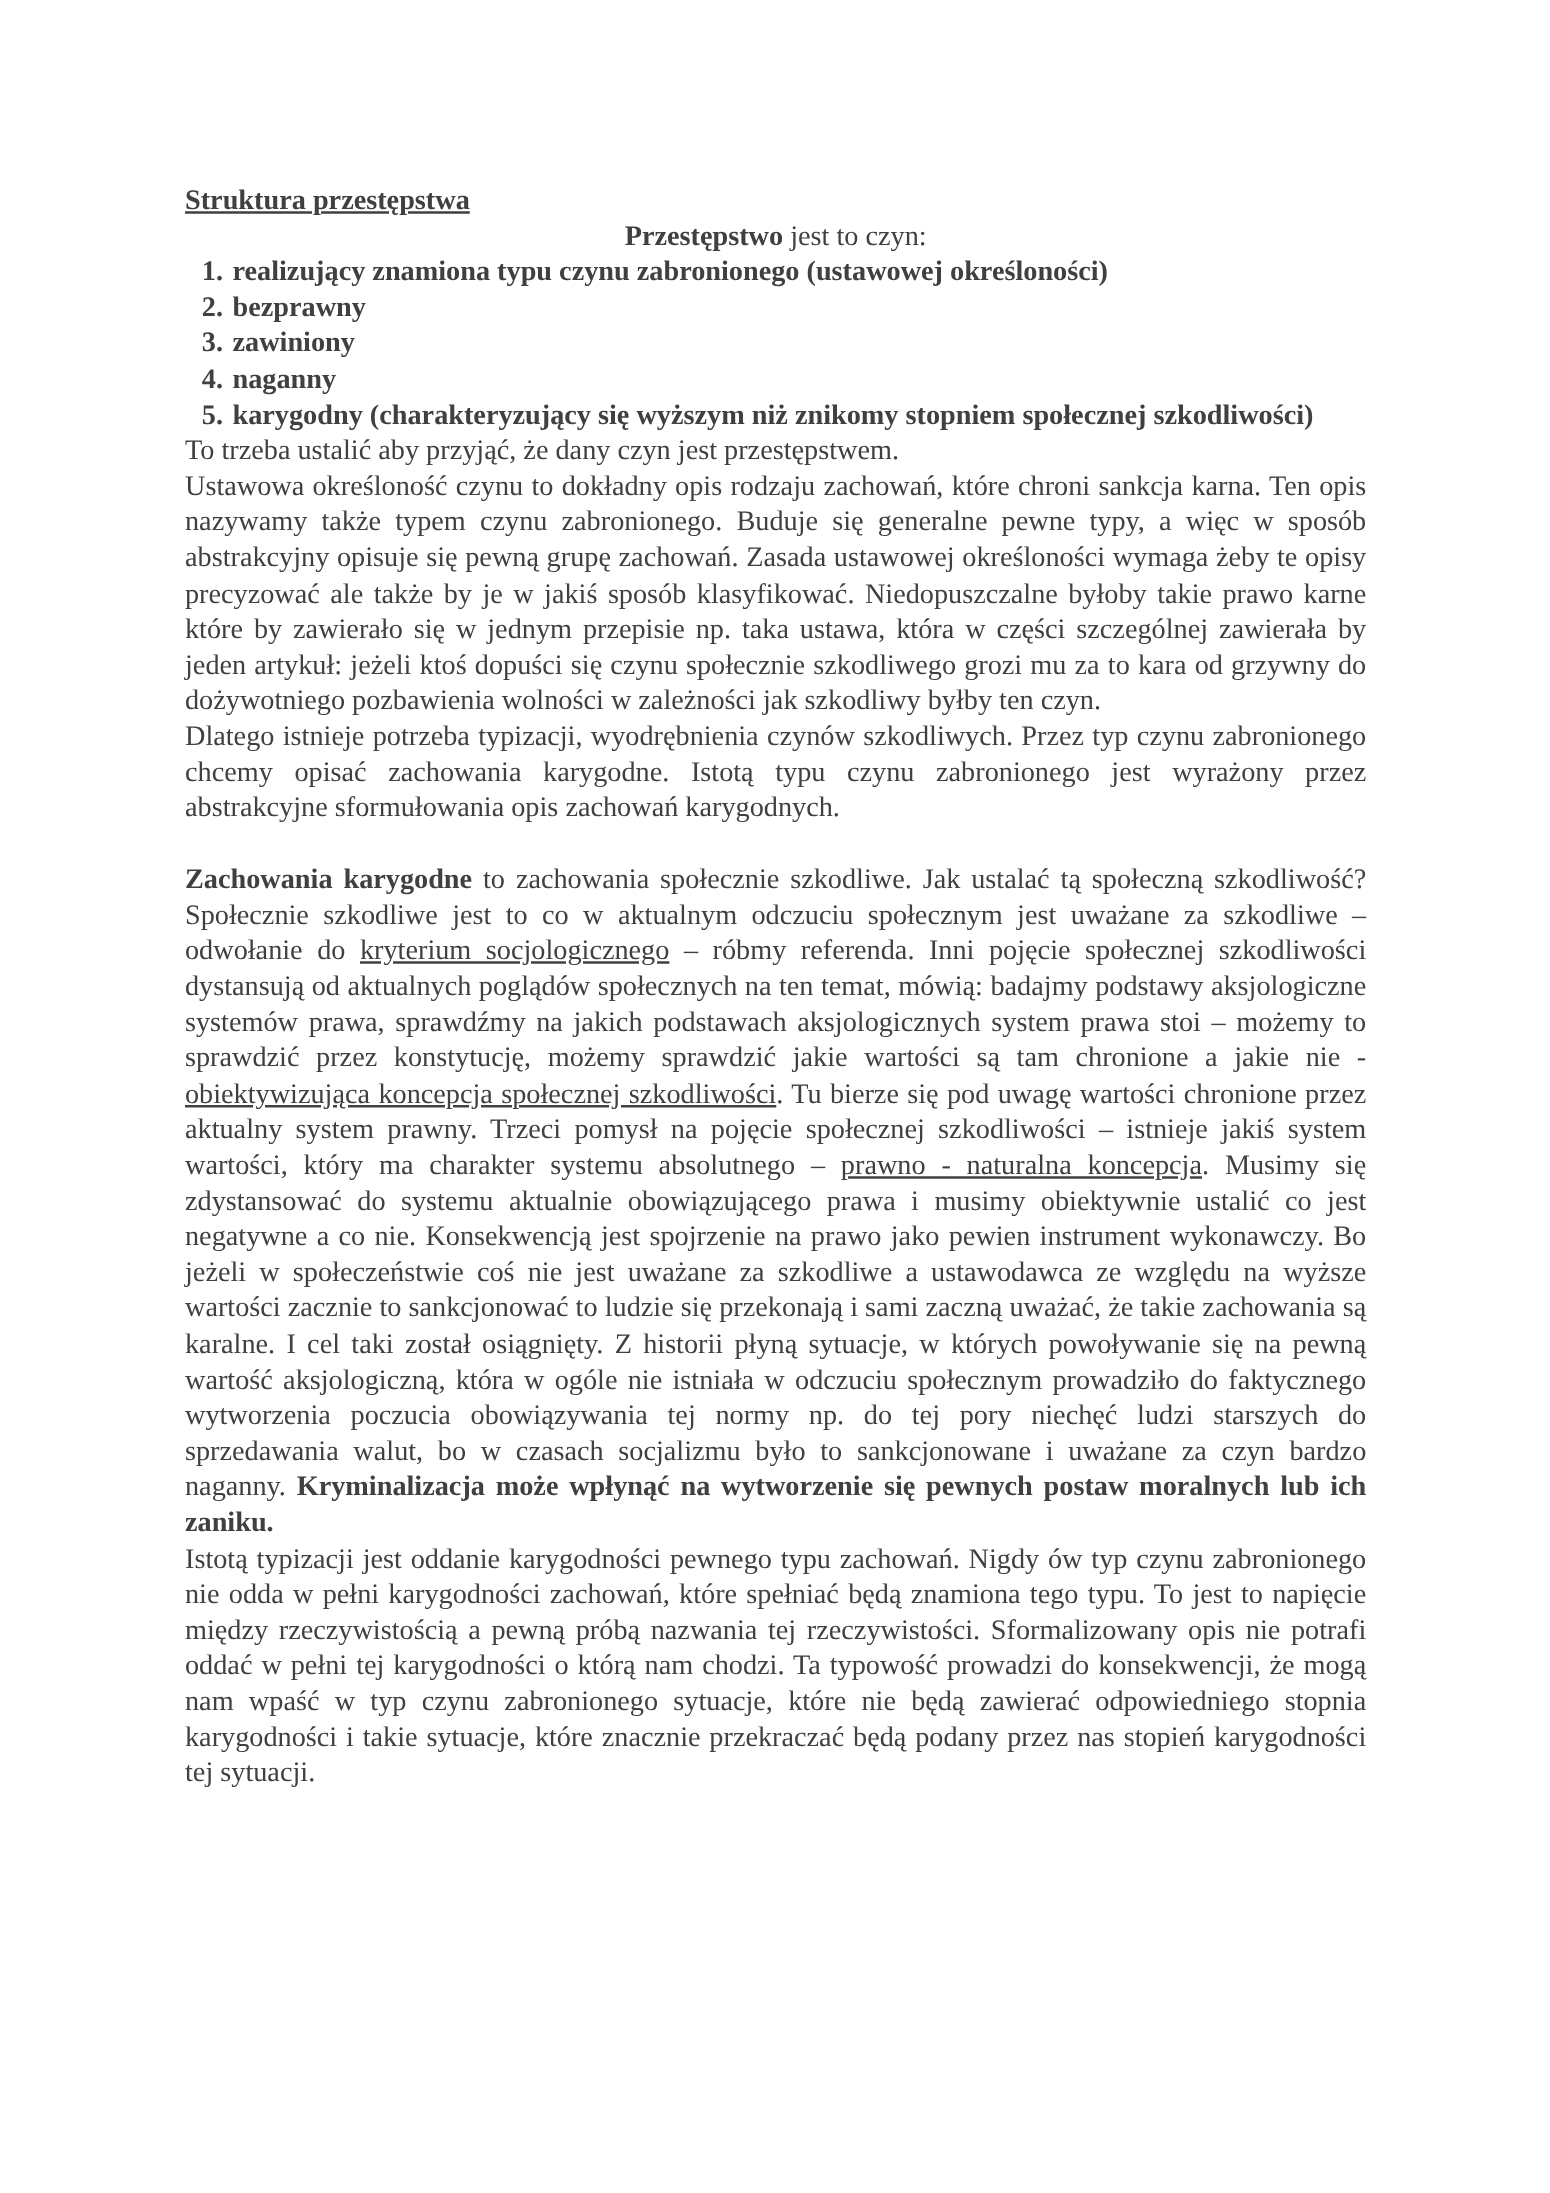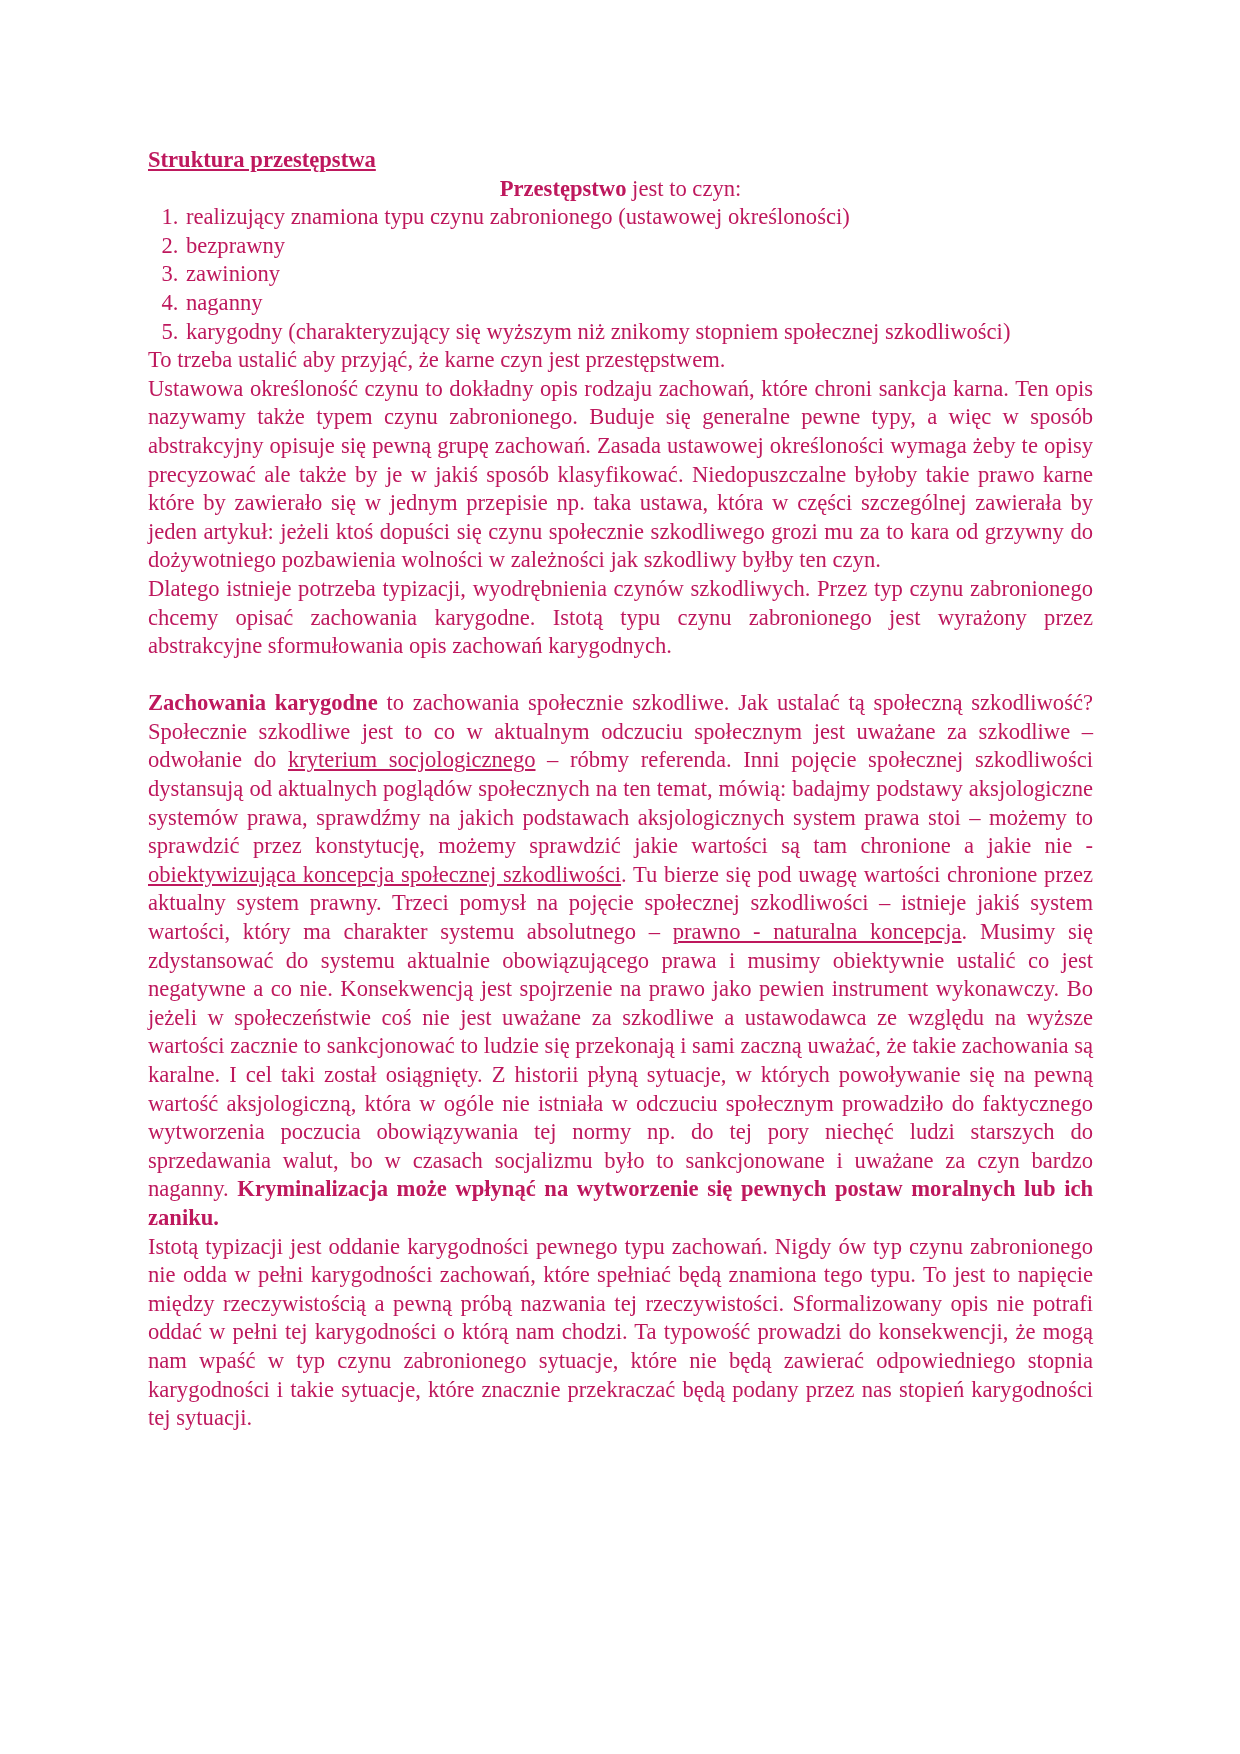--- a/index.html
+++ b/index.html
@@ -1,41 +1,41 @@
 <!DOCTYPE html>
 <html><head>
 <meta charset="utf-8">
 <style>
   html, body { margin: 0; padding: 0; background: #ffffff; }
   body { width: 1240px; height: 1754px; position: relative; overflow: hidden; }
   .page {
     position: absolute; left: 148px; top: 146px; width: 945px;
     font-family: "Liberation Serif", "DejaVu Serif", serif;
-    font-size: 22.6px; line-height: 28.6px; color: #be185d;
+    font-size: 22.6px; line-height: 28.6px; color: #404040;
   }
   .title { font-weight: bold; text-decoration: underline; }
   .b { font-weight: bold; }
   .u { text-decoration: underline; }
   p { margin: 0; text-align: justify; }
   ol { margin: 0; padding-left: 36px; }
-  ol li { padding-left: 2px; text-align: justify; }
+  ol li { padding-left: 2px; text-align: justify; font-weight: bold; }
   .gap { height: 28.6px; }
 </style>
 </head>
 <body>
 
 <div class="page">
   <div class="title">Struktura przestępstwa</div>
   <p style="text-align:center"><span class="b">Przestępstwo</span><span> jest to czyn:</span></p>
   <ol>
     <li>realizujący znamiona typu czynu zabronionego (ustawowej określoności)</li>
     <li>bezprawny</li>
     <li>zawiniony</li>
     <li>naganny</li>
     <li>karygodny (charakteryzujący się wyższym niż znikomy stopniem społecznej szkodliwości)</li>
   </ol>
-  <p>To trzeba ustalić aby przyjąć, że karne czyn jest przestępstwem.</p>
+  <p>To trzeba ustalić aby przyjąć, że dany czyn jest przestępstwem.</p>
   <p>Ustawowa określoność czynu to dokładny opis rodzaju zachowań,  które chroni sankcja karna. Ten opis nazywamy także typem czynu zabronionego. Buduje się generalne pewne typy, a więc w sposób abstrakcyjny opisuje się pewną grupę zachowań. Zasada ustawowej określoności wymaga żeby te opisy precyzować ale także by je w jakiś sposób klasyfikować. Niedopuszczalne byłoby takie prawo karne które by zawierało się w jednym przepisie np. taka ustawa, która w części szczególnej zawierała by jeden artykuł: jeżeli ktoś dopuści się czynu społecznie szkodliwego grozi mu za to kara od grzywny do dożywotniego pozbawienia wolności w zależności jak szkodliwy byłby ten czyn.</p>
   <p>Dlatego istnieje potrzeba typizacji, wyodrębnienia czynów szkodliwych. Przez typ czynu zabronionego chcemy opisać zachowania karygodne. Istotą typu czynu zabronionego jest wyrażony przez abstrakcyjne sformułowania opis zachowań karygodnych.</p>
   <div class="gap"></div>
   <p><span class="b">Zachowania karygodne</span><span> to zachowania społecznie szkodliwe. Jak ustalać tą społeczną szkodliwość? Społecznie szkodliwe jest to co w aktualnym odczuciu społecznym jest uważane za szkodliwe – odwołanie do </span><span class="u">kryterium socjologicznego</span><span> – róbmy referenda. Inni pojęcie społecznej szkodliwości dystansują od  aktualnych poglądów społecznych na ten temat, mówią: badajmy podstawy aksjologiczne systemów prawa, sprawdźmy na jakich podstawach aksjologicznych system prawa stoi – możemy to sprawdzić przez konstytucję, możemy sprawdzić jakie wartości są tam chronione a jakie nie - </span><span class="u">obiektywizująca koncepcja społecznej szkodliwości</span><span>. Tu bierze się pod uwagę wartości chronione przez aktualny system prawny. Trzeci pomysł na pojęcie społecznej szkodliwości – istnieje jakiś system wartości, który ma charakter systemu absolutnego – </span><span class="u">prawno - naturalna koncepcja</span><span>. Musimy się zdystansować do systemu aktualnie obowiązującego prawa i musimy obiektywnie ustalić co jest negatywne a co nie. Konsekwencją jest spojrzenie na prawo jako pewien instrument wykonawczy. Bo jeżeli w społeczeństwie coś nie jest uważane za szkodliwe a ustawodawca ze względu na wyższe wartości zacznie to sankcjonować to ludzie się przekonają i sami zaczną uważać, że takie zachowania są karalne. I cel taki został osiągnięty. Z historii płyną sytuacje, w których  powoływanie się na pewną wartość aksjologiczną,  która w ogóle nie istniała w odczuciu społecznym prowadziło do faktycznego wytworzenia poczucia obowiązywania tej normy np. do tej pory niechęć ludzi starszych do sprzedawania walut, bo w czasach socjalizmu było to sankcjonowane i uważane za czyn bardzo naganny. </span><span class="b">Kryminalizacja może wpłynąć na wytworzenie się pewnych postaw moralnych lub ich zaniku.</span></p>
   <p>Istotą typizacji jest oddanie karygodności pewnego typu zachowań. Nigdy ów typ czynu zabronionego nie odda w pełni karygodności zachowań, które spełniać będą znamiona tego typu. To jest to napięcie między rzeczywistością a pewną próbą nazwania tej rzeczywistości. Sformalizowany opis nie potrafi oddać w pełni tej karygodności o którą nam chodzi. Ta typowość prowadzi do konsekwencji, że mogą nam wpaść w typ czynu zabronionego sytuacje, które nie będą zawierać odpowiedniego stopnia karygodności i takie sytuacje, które znacznie przekraczać będą podany przez nas stopień karygodności tej sytuacji.</p>
 </div>
 
 </body></html>

